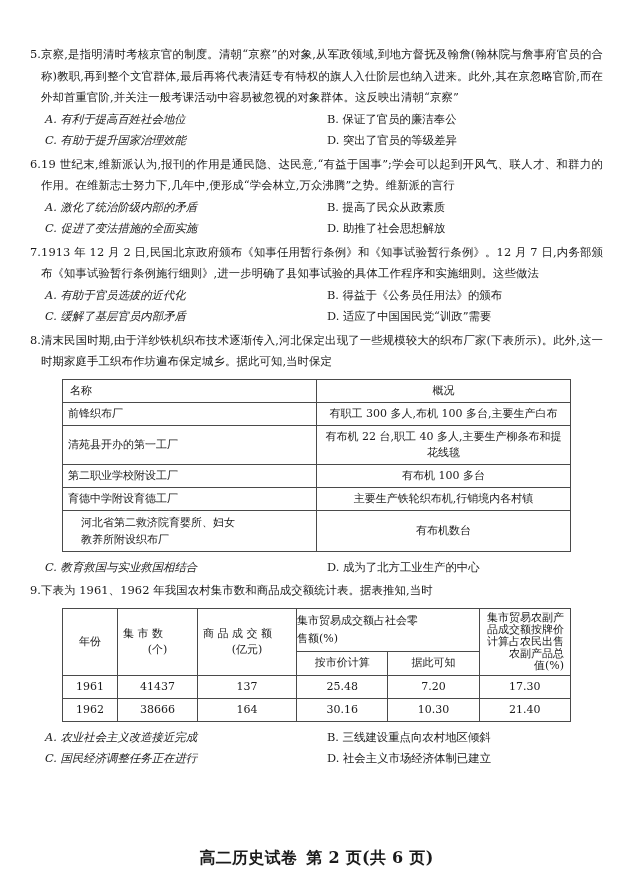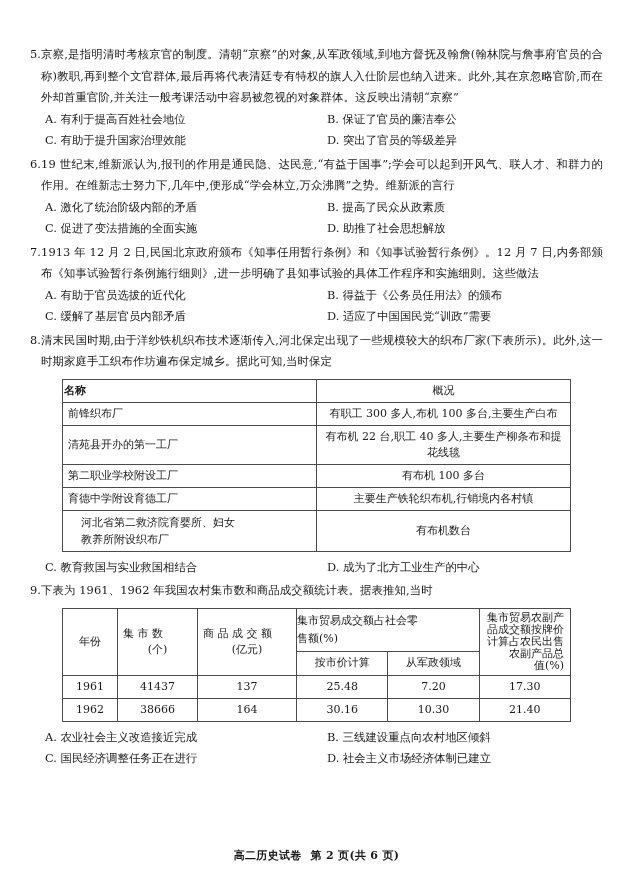--- a/index.html
+++ b/index.html
@@ -59,21 +59,21 @@
   }
   .opt-row {
     display: flex;
     font-size: 11.4px;
     line-height: 21.5px;
   }
   .opt {
     display: block;
     white-space: nowrap;
   }
-  .opt-a { flex: 0 0 282px; padding-left: 15px; }
+  .opt-a { flex: 0 0 282px; padding-left: 15px; font-style: italic; }
   .opt-b { flex: 1 1 auto; padding-left: 0px; }
 
   
   .tbl-wrap {
     margin: 6px 0 5px 32px;
   }
   table.exam {
     border-collapse: collapse;
     table-layout: fixed;
     font-size: 11px;
@@ -84,21 +84,21 @@
     border: 1px solid #4a4a4a;
     padding: 3px 5px;
     font-weight: normal;
     vertical-align: middle;
   }
 
   
   table.t-factories { width: 509px; }
   table.t-factories td.name  { width: 176px; text-align: left; }
   table.t-factories td.desc  { text-align: center; }
-  table.t-factories td.hdr   { text-align: left; padding-left: 1px; font-weight: bold; }
+  table.t-factories td.hdr   { text-align: left; padding-left: 7px; }
   table.t-factories td.hdr-c { text-align: center; }
   table.t-factories td.two-line { line-height: 17px; text-align: left; padding-left: 18px; }
 
   
   table.t-market { width: 509px; }
   table.t-market td { text-align: center; }
   table.t-market td.h-year   { width: 44px; }
   table.t-market td.h-count  { width: 69px; }
   table.t-market td.h-amount { width: 88px; }
   table.t-market td.h-sub    { width: 86px; }
@@ -109,21 +109,21 @@
     justify-content: space-between;
   }
 
   
   .footer {
     position: absolute;
     left: 0;
     top: 848px;
     width: 633px;
     text-align: center;
-    font-size: 11px;
+    font-size: 16px;
     font-weight: bold;
     letter-spacing: 0.3px;
   }
   .footer .gap { display: inline-block; width: 9px; }
 </style>
 </head>
 <body>
 
 <div class="page">
   <div class="content">
@@ -251,21 +251,21 @@
                 <div>售额(%)</div>
               </td>
               <td class="h-tall" rowspan="2">
                 <div>集市贸易农副产品成交额按牌价</div>
                 <div class="spread">计算占农民出售农副产品总</div>
                 <div>值(%)</div>
               </td>
             </tr>
             <tr>
               <td class="h-sub">按市价计算</td>
-              <td class="h-sub">从军政领域</td>
+              <td class="h-sub">据此可知</td>
             </tr>
             <tr>
               <td>1961</td>
               <td>41437</td>
               <td>137</td>
               <td>25.48</td>
               <td>7.20</td>
               <td>17.30</td>
             </tr>
             <tr>

